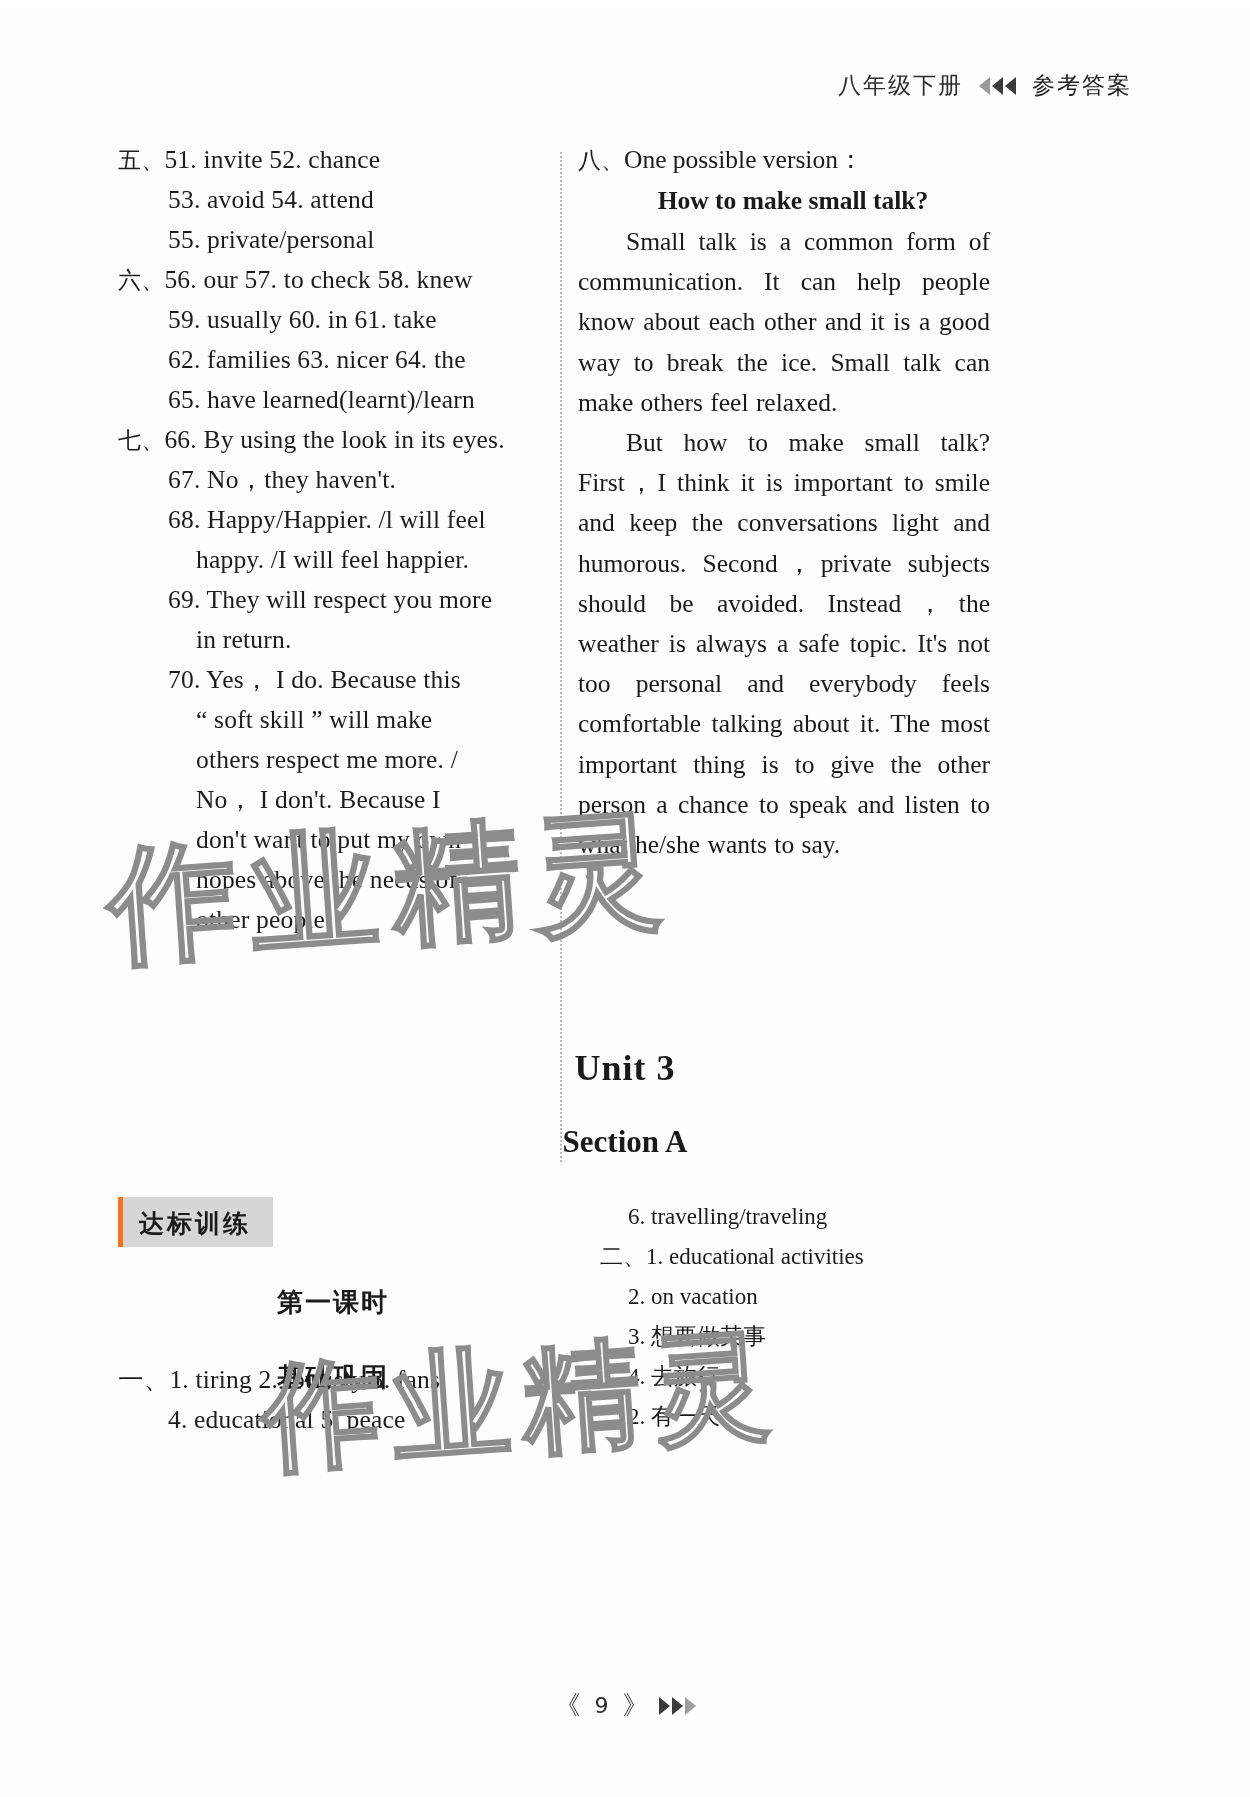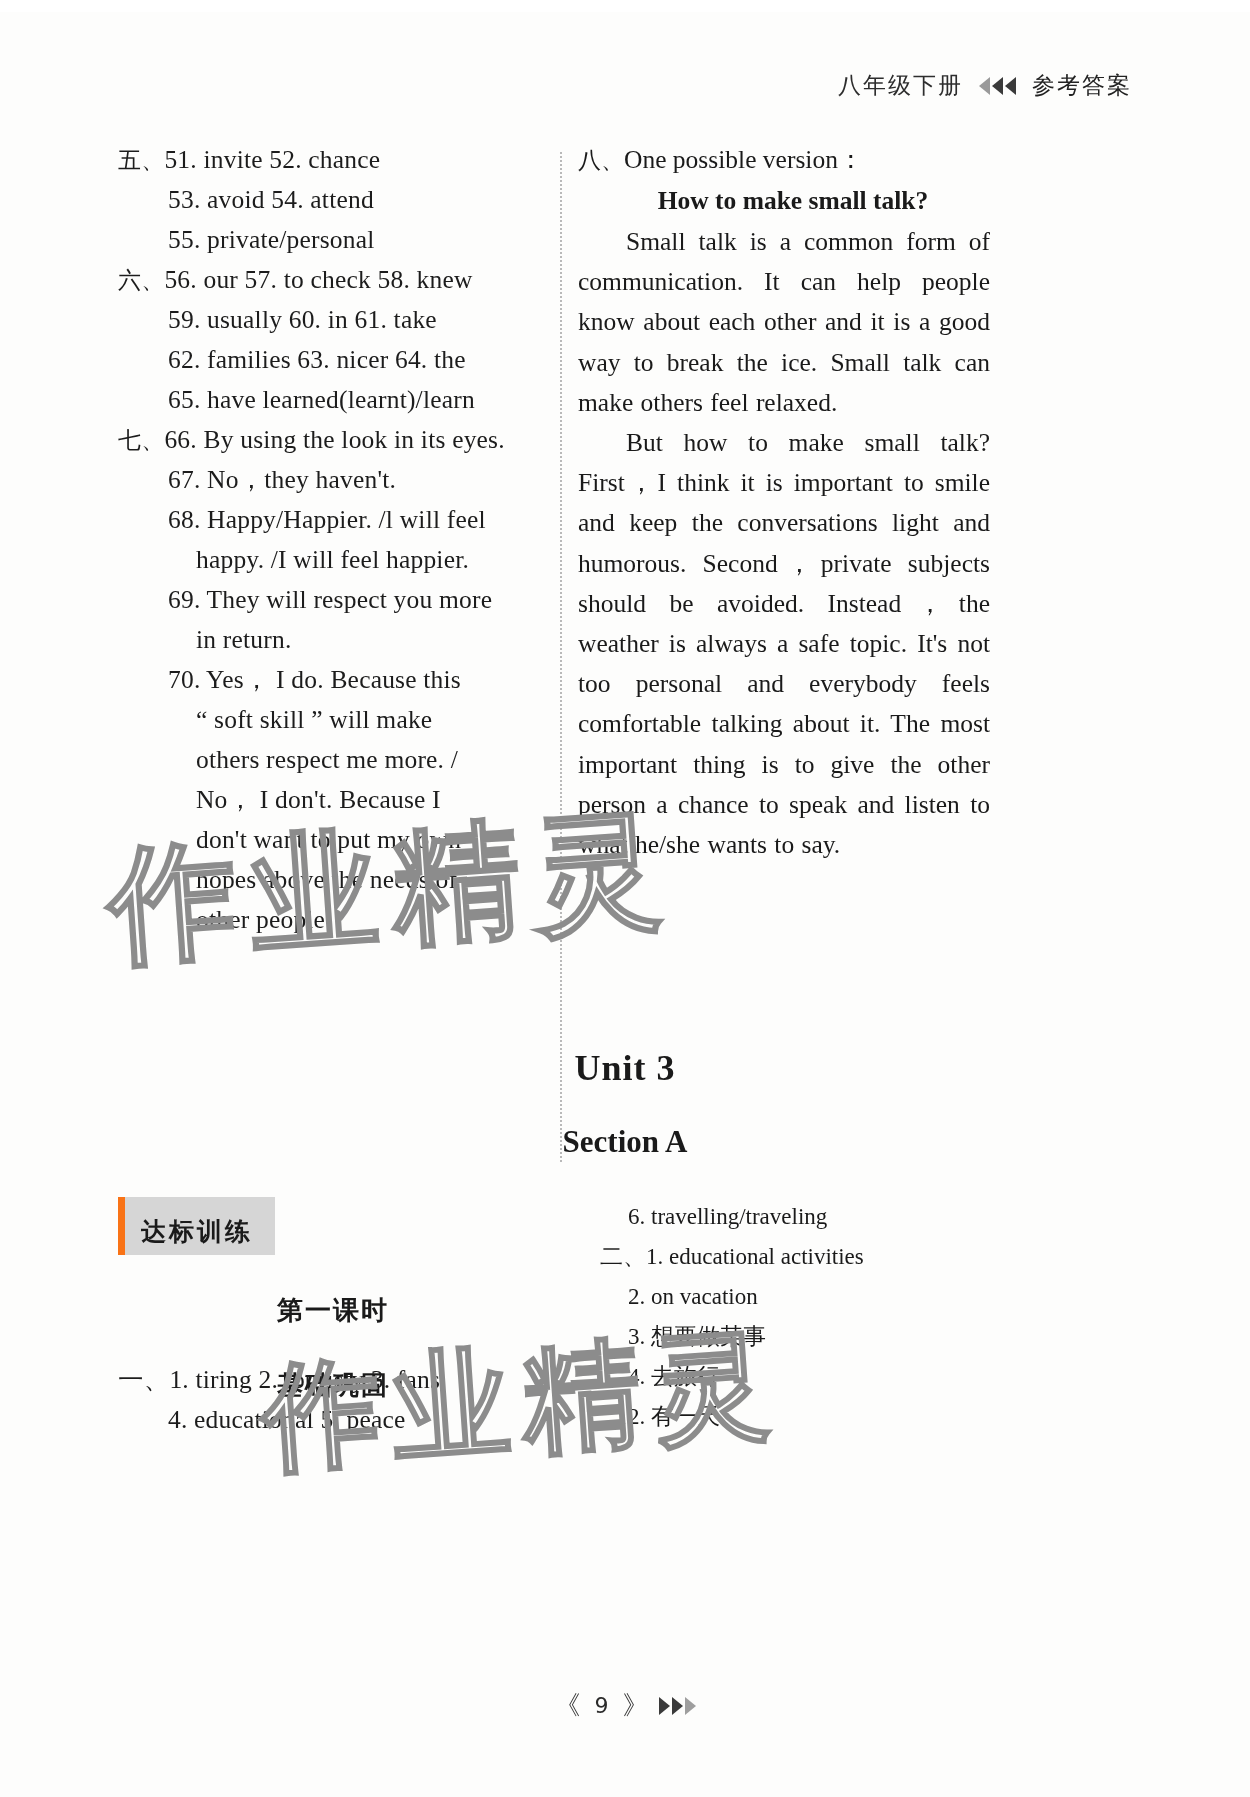--- a/index.html
+++ b/index.html
@@ -141,22 +141,22 @@
   
   .bottom-left {
     position: absolute;
     left: 118px;
     top: 1185px;
     width: 430px;
   }
   .badge {
     display: inline-block;
     background: #d6d6d6;
-    padding: 18px 22px 7px 16px;
-    border-left: 7px solid #f97316;
+    padding: 10px 22px 7px 16px;
+    border-left: 5px solid #f97316;
     font-family: "DejaVu Sans", sans-serif;
     font-weight: bold;
     font-size: 25px;
     letter-spacing: 3px;
     color: #1a1a1a;
   }
   .centered-cn {
     text-align: center;
     font-family: "DejaVu Sans", sans-serif;
     font-weight: bold;

